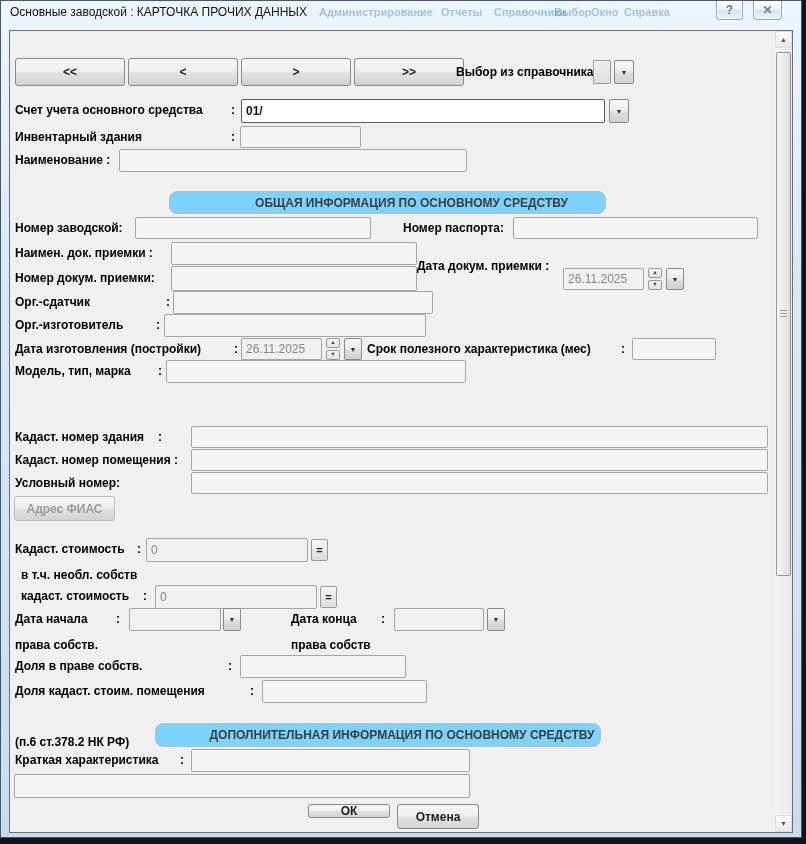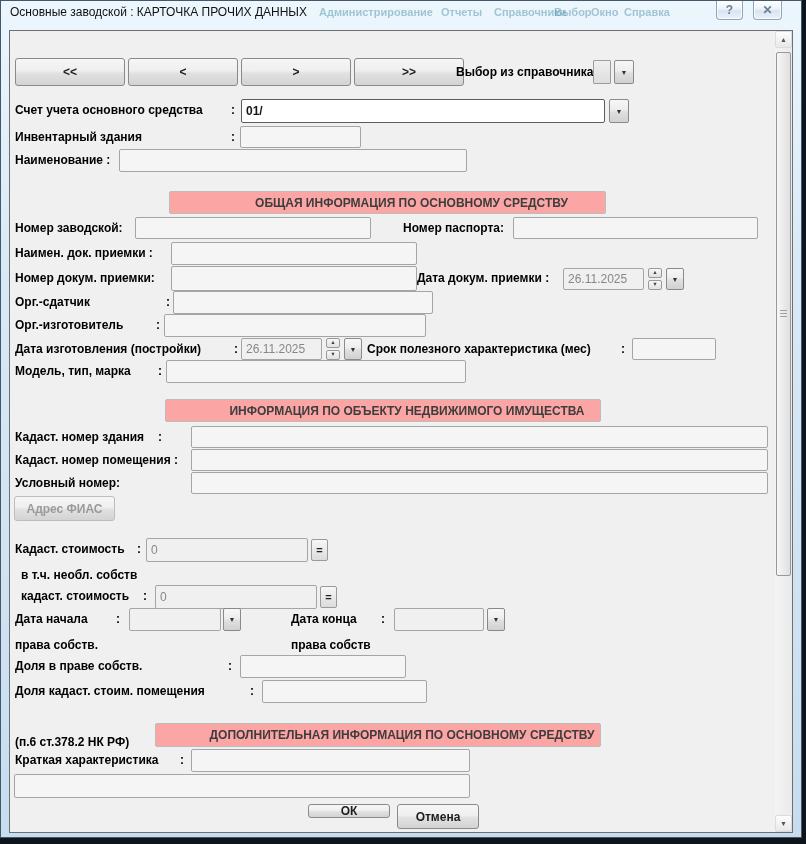--- a/index.html
+++ b/index.html
@@ -30,21 +30,21 @@
   .inp { position:absolute; border:1px solid #a5a5a5; background:#f5f5f5; border-radius:2px;
          font:12px "Liberation Sans",sans-serif; padding:8px 4px; color:#2b2b2b; outline:none; }
   .inp.white { background:#ffffff; border-color:#5c5c5c; font-weight:bold; color:#161616; }
   .inp.dim { color:#878787; background:#f0f0f0; }
 
   .btn { position:absolute; border:1px solid #8a8a8a; border-radius:3px;
          background:linear-gradient(#f6f6f6,#efefef 45%,#e1e1e1 55%,#d3d3d3);
          font-family:inherit; font-size:12px; font-weight:bold; color:#1d1d1d;
          display:flex; align-items:center; justify-content:center; cursor:default; }
   .btn.gray { color:#9a9a9a; border-color:#bdbdbd; }
-  .sechdr { position:absolute; border:1px solid #bcbcbc; border-radius:2px; background:#fca5a5;
+  .sechdr { position:absolute; border:1px solid #bcbcbc; border-radius:8px; background:#7dd3fc;
             color:#3d3d3d; font-size:12px; font-weight:bold; white-space:nowrap;
             display:flex; align-items:center; justify-content:center;padding-left:48px; }
   .ddbtn { position:absolute; border:1px solid #8a8a8a; border-radius:2px; padding:0;
            background:linear-gradient(#f7f7f7,#ededed 45%,#dfdfdf 55%,#d1d1d1);
            display:flex; align-items:center; justify-content:center; cursor:default; }
   .tri { font-size:7px; color:#333; line-height:1; }
   .minibox { position:absolute; border:1px solid #9c9c9c; border-radius:1px;
              background:linear-gradient(#efefef,#dedede); }
   .spin { position:absolute; width:14px; height:22px; display:flex; flex-direction:column;
           justify-content:space-between; }
@@ -121,21 +121,21 @@
       <span class="lbl" style="left:5px;top:190px">Номер заводской:</span>
       <input class="inp" style="left: 125px; top: 186px; width: 236px; height: 22px;" value="">
       <span class="lbl" style="left:393px;top:190px">Номер паспорта:</span>
       <input class="inp" style="left: 503px; top: 186px; width: 245px; height: 22px;" value="">
 
       <span class="lbl" style="left:5px;top:215px">Наимен. док. приемки :</span>
       <input class="inp" style="left: 161px; top: 211px; width: 246px; height: 23px;" value="">
 
       <span class="lbl" style="left:5px;top:240px">Номер докум. приемки:</span>
       <input class="inp" style="left: 161px; top: 235px; width: 246px; height: 25px;" value="">
-      <span class="lbl" style="left:407px;top:240px">Дата докум. приемки :</span>
+      <span class="lbl" style="left:407px;top:228px">Дата докум. приемки :</span>
       <input class="inp dim" style="left: 553px; top: 237px; width: 81px; height: 22px;" value="26.11.2025">
       <div class="spin" style="left:638px;top:237px">
         <button class="spinbtn">
             <span class="tri">▲</span>
           </button>
         <button class="spinbtn">
             <span class="tri">▼</span>
           </button>
       </div>
       <button class="ddbtn" style="left:656px;top:237px;width:18px;height:22px">
@@ -165,21 +165,20 @@
         <span class="tri">▼</span>
       </button>
       <span class="lbl" style="left:357px;top:311px">Срок полезного характеристика (мес)</span>
       <span class="lbl" style="left:611px;top:311px">:</span>
       <input class="inp" style="left: 622px; top: 307px; width: 84px; height: 22px;" value="">
 
       <span class="lbl" style="left:5px;top:333px">Модель, тип, марка</span>
       <span class="lbl" style="left:148px;top:333px">:</span>
       <input class="inp" style="left: 156px; top: 329px; width: 300px; height: 23px;" value="">
 
-      <div class="sechdr" style="left:155px;top:368px;width:436px;height:23px">ИНФОРМАЦИЯ ПО ОБЪЕКТУ НЕДВИЖИМОГО ИМУЩЕСТВА</div>
 
       <span class="lbl" style="left:5px;top:399px">Кадаст. номер здания</span>
       <span class="lbl" style="left:148px;top:399px">:</span>
       <input class="inp" style="left: 181px; top: 395px; width: 577px; height: 22px;" value="">
 
       <span class="lbl" style="left:5px;top:422px">Кадаст. номер помещения :</span>
       <input class="inp" style="left: 181px; top: 418px; width: 577px; height: 22px;" value="">
 
       <span class="lbl" style="left:5px;top:445px">Условный номер:</span>
       <input class="inp" style="left: 181px; top: 441px; width: 577px; height: 22px;" value="">

